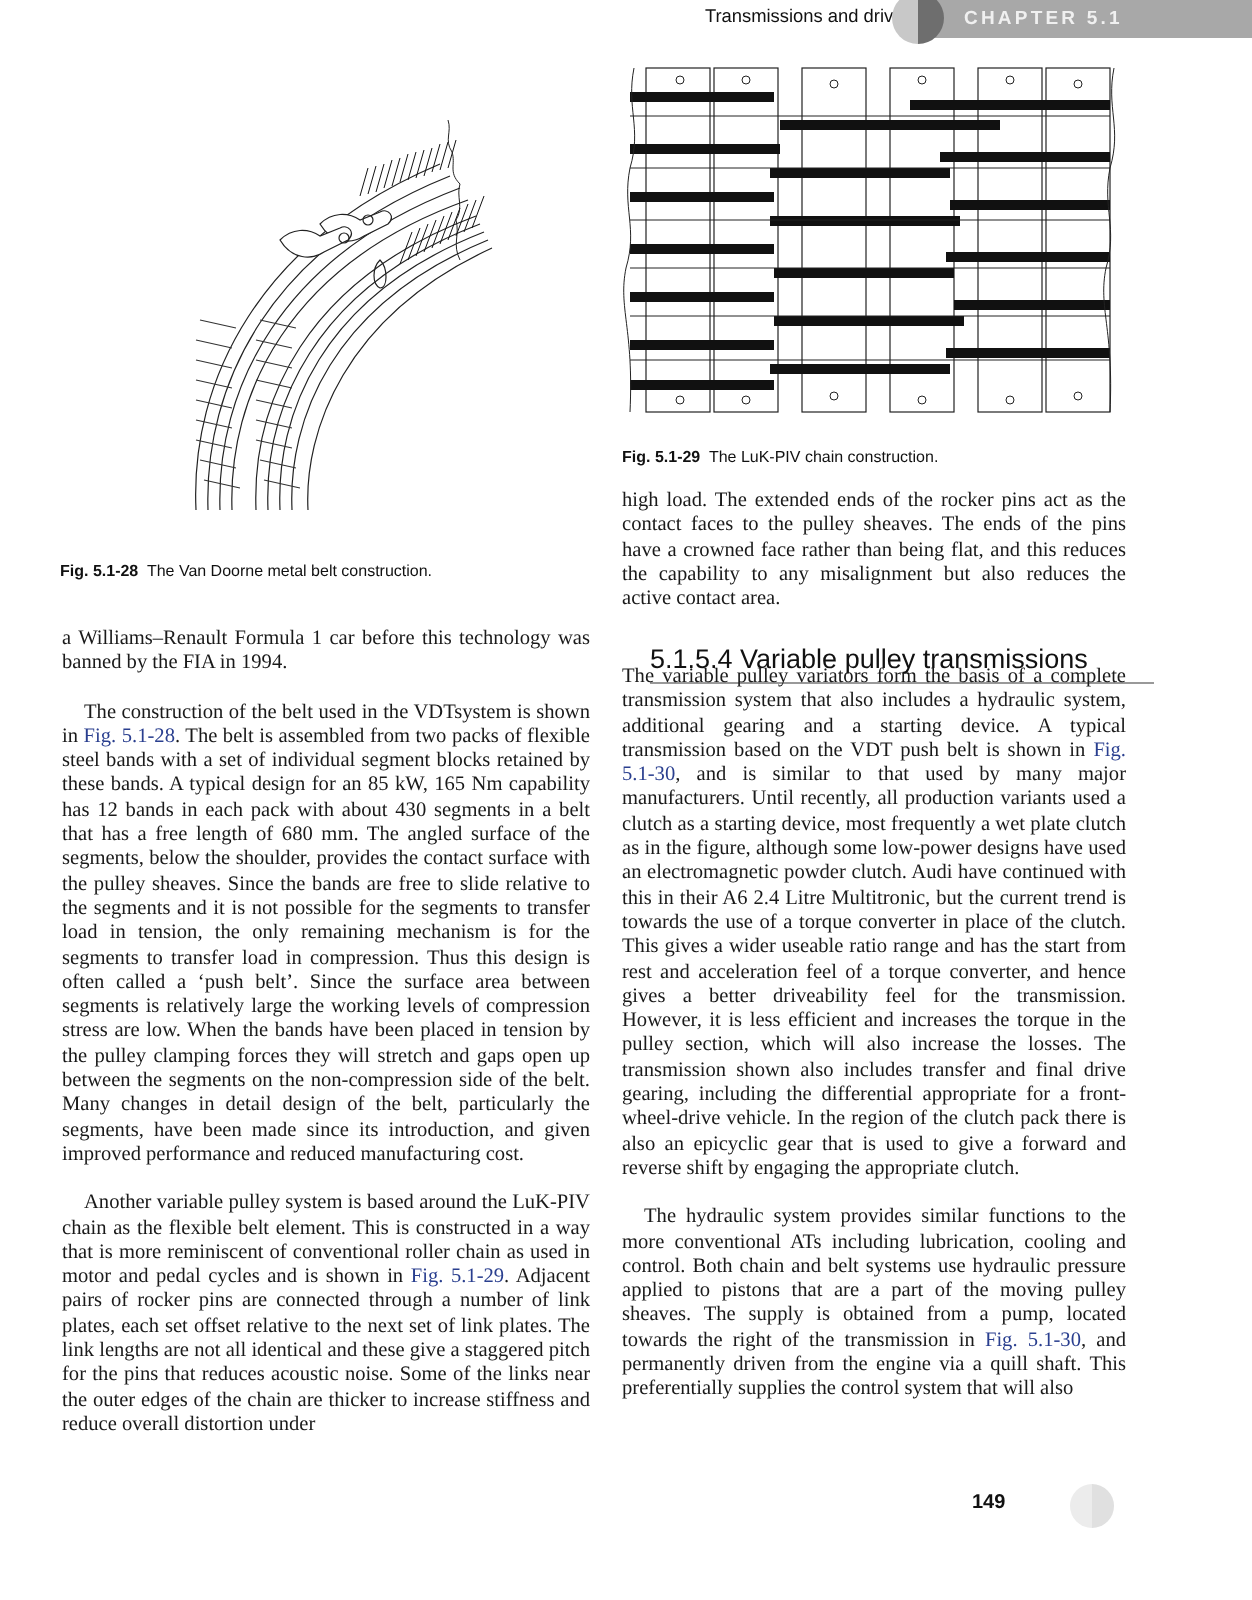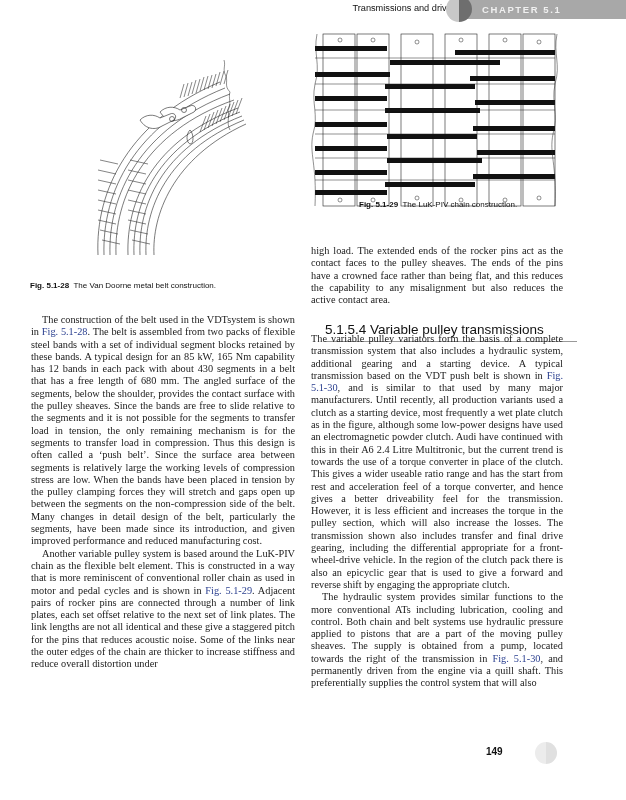--- a/index.html
+++ b/index.html
@@ -11,21 +11,21 @@
   .header-circle .r { position:absolute; left:13px; top:0; width:13px; height:26px; background:#6e6e6e; }
   .chapter-label { position:absolute; left:482px; top:4px; font-family:"Liberation Sans", sans-serif; font-size:9.5px; font-weight:bold; letter-spacing:1.6px; color:#f0f0f0; }
 
   .fig-left { position:absolute; left:20px; top:20px; width:280px; height:250px; }
   .fig-right { position:absolute; left:305px; top:30px; width:260px; height:180px; }
   .caption { position:absolute; font-family:"Liberation Sans", sans-serif; font-size:8px; color:#111; white-space:nowrap; }
   .caption b { font-weight:bold; }
 
   .col { position:absolute; font-size:10.3px; line-height:12.3px; text-align:justify; }
   .col p { margin:0; }
-  .col p.ind { text-indent:11px; }
+  .col p.ind { text-indent:11px;margin-top:12px; }
   .link { color:#2a3f8f; }
   .section-heading { position:absolute; left:311px; top:322px; width:252px; font-family:"Liberation Sans", sans-serif; font-size:13.5px; color:#111; padding-bottom:4px; border-bottom:1px solid #999; white-space:nowrap;margin-left:14px; }
 
   .page-num { position:absolute; left:486px; top:746px; font-family:"Liberation Sans", sans-serif; font-size:10px; font-weight:bold; color:#111; }
   .page-circle { position:absolute; left:535px; top:742px; width:22px; height:22px; border-radius:50%; overflow:hidden; }
   .page-circle .l { position:absolute; left:0; top:0; width:11px; height:22px; background:#ececec; }
   .page-circle .r { position:absolute; left:11px; top:0; width:11px; height:22px; background:#e0e0e0; }
 </style>
 </head>
 <body>
@@ -118,26 +118,27 @@
         <circle cx="68" cy="170" r="2"></circle>
         <circle cx="112" cy="168" r="2"></circle>
       <circle cx="156" cy="170" r="2"></circle>
         <circle cx="200" cy="170" r="2"></circle>
         <circle cx="234" cy="168" r="2"></circle>
       <path d="M12 4 c-4 20 4 30 -2 50 c-4 20 4 30 -2 50 c-4 20 4 30 2 72"></path>
       <path d="M252 4 c-4 20 4 30 -2 50 c-4 20 4 30 -2 50 c-4 20 4 30 2 72"></path>
     </g>
   </svg>
 </div>
-<div class="caption" style="left:311px; top:200px;margin-left:48px;">
+<div class="caption" style="left:311px; top:224px;">
   <b>Fig. 5.1-29</b>&nbsp;
   <span>The LuK-PIV chain construction.</span>
 </div>
 
 <div class="col" style="left:31px; top:314px; width:264px;">
+  <p>a Williams–Renault Formula 1 car before this technology was banned by the FIA in 1994.</p>
   <p class="ind"><span>The construction of the belt used in the VDTsystem is shown in </span><span class="link">Fig. 5.1-28</span><span>. The belt is assembled from two packs of flexible steel bands with a set of individual segment blocks retained by these bands. A typical design for an 85 kW, 165 Nm capability has 12 bands in each pack with about 430 segments in a belt that has a free length of 680 mm. The angled surface of the segments, below the shoulder, provides the contact surface with the pulley sheaves. Since the bands are free to slide relative to the segments and it is not possible for the segments to transfer load in tension, the only remaining mechanism is for the segments to transfer load in compression. Thus this design is often called a ‘push belt’. Since the surface area between segments is relatively large the working levels of compression stress are low. When the bands have been placed in tension by the pulley clamping forces they will stretch and gaps open up between the segments on the non-compression side of the belt. Many changes in detail design of the belt, particularly the segments, have been made since its introduction, and given improved performance and reduced manufacturing cost.</span></p>
   <p class="ind"><span>Another variable pulley system is based around the LuK-PIV chain as the flexible belt element. This is constructed in a way that is more reminiscent of conventional roller chain as used in motor and pedal cycles and is shown in </span><span class="link">Fig. 5.1-29</span><span>. Adjacent pairs of rocker pins are connected through a number of link plates, each set offset relative to the next set of link plates. The link lengths are not all identical and these give a staggered pitch for the pins that reduces acoustic noise. Some of the links near the outer edges of the chain are thicker to increase stiffness and reduce overall distortion under</span></p>
 </div>
 
 <div class="col" style="left:311px; top:245px; width:252px;">
   <p>high load. The extended ends of the rocker pins act as the contact faces to the pulley sheaves. The ends of the pins have a crowned face rather than being flat, and this reduces the capability to any misalignment but also reduces the active contact area.</p>
 </div>
 
 <div class="section-heading">5.1.5.4 Variable pulley transmissions</div>
 

